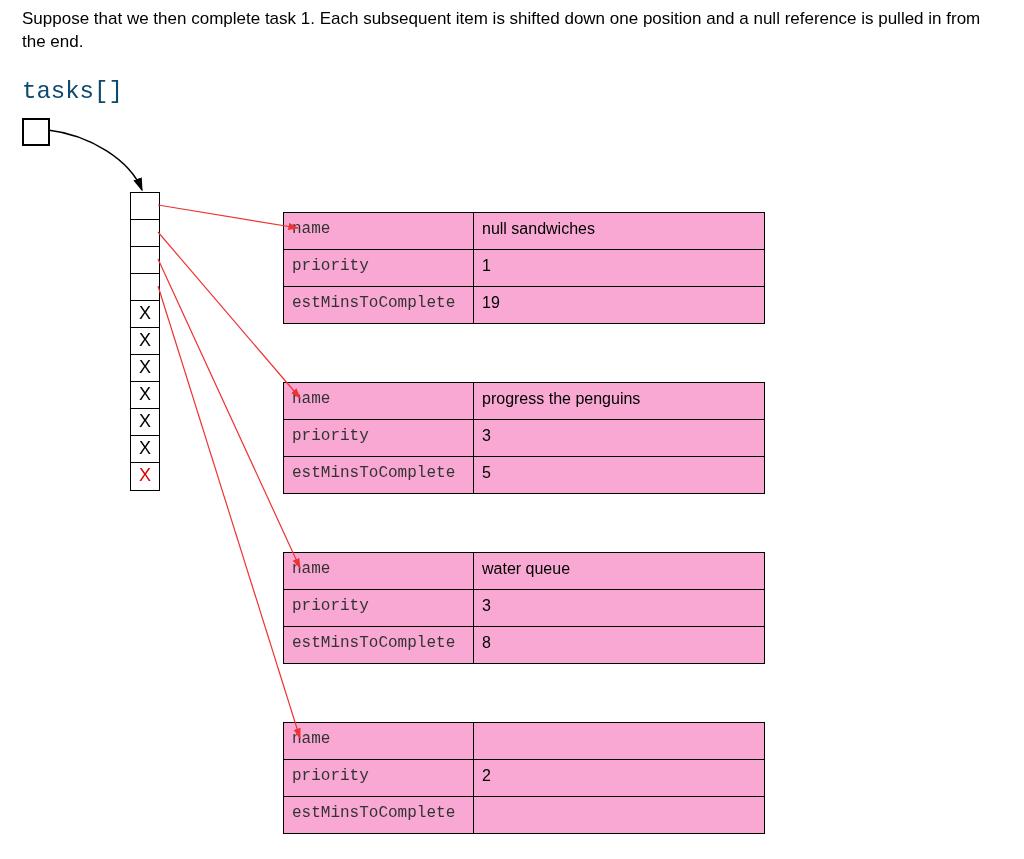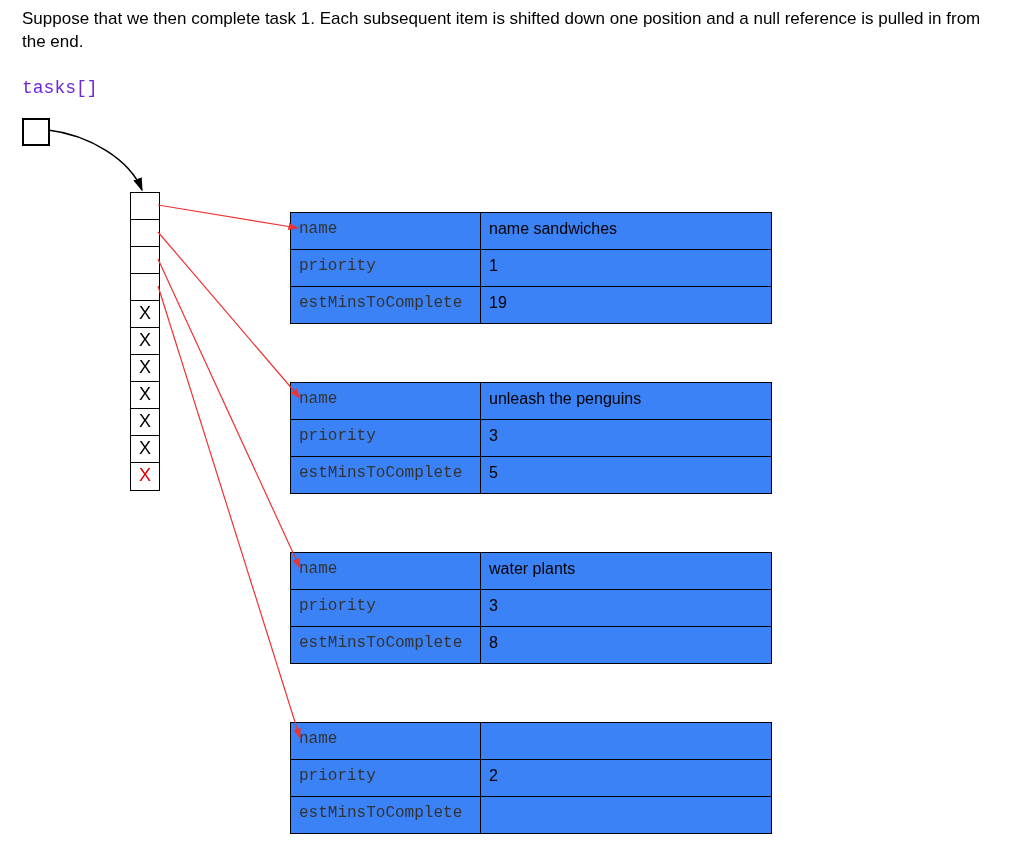--- a/index.html
+++ b/index.html
@@ -23,22 +23,22 @@
     top: 8px;
     width: 980px;
     font-size: 17px;
     line-height: 1.35;
   }
   .arr-label {
     position: absolute;
     left: 22px;
     top: 78px;
     font-family: "Courier New", Courier, monospace;
-    font-size: 18px;
-    color: #6d28d9;
+    font-size: 24px;
+    color: #0c4a6e;
   }
   .root-box {
     position: absolute;
     left: 22px;
     top: 118px;
     width: 24px;
     height: 24px;
     border: 2px solid #000;
     background: #fff;
   }
@@ -56,25 +56,25 @@
     box-sizing: border-box;
     text-align: center;
     line-height: 25px;
     font-family: Arial, sans-serif;
     font-size: 18px;
   }
   .cell:last-child { border-bottom: none; }
   .cell.red { color: #d00; }
   .obj {
     position: absolute;
-    left: 290px;
+    left: 283px;
     width: 480px;
     border: 1.5px solid #000;
     border-bottom: none;
-    background: #3b82f6;
+    background: #f9a8d4;
   }
   .row {
     display: flex;
     border-bottom: 1.5px solid #000;
     height: 36px;
   }
   .k {
     width: 190px;
     border-right: 1.5px solid #000;
     font-family: "Courier New", Courier, monospace;
@@ -118,51 +118,51 @@
     <div class="cell">X</div>
     <div class="cell">X</div>
     <div class="cell">X</div>
     <div class="cell">X</div>
     <div class="cell red">X</div>
   </div>
 
   <div class="obj" style="top:212px;">
     <div class="row">
       <div class="k">name</div>
-      <div class="v">name sandwiches</div>
+      <div class="v">null sandwiches</div>
     </div>
     <div class="row">
       <div class="k">priority</div>
       <div class="v">1</div>
     </div>
     <div class="row">
       <div class="k">estMinsToComplete</div>
       <div class="v">19</div>
     </div>
   </div>
 
   <div class="obj" style="top:382px;">
     <div class="row">
       <div class="k">name</div>
-      <div class="v">unleash the penguins</div>
+      <div class="v">progress the penguins</div>
     </div>
     <div class="row">
       <div class="k">priority</div>
       <div class="v">3</div>
     </div>
     <div class="row">
       <div class="k">estMinsToComplete</div>
       <div class="v">5</div>
     </div>
   </div>
 
   <div class="obj" style="top:552px;">
     <div class="row">
       <div class="k">name</div>
-      <div class="v">water plants</div>
+      <div class="v">water queue</div>
     </div>
     <div class="row">
       <div class="k">priority</div>
       <div class="v">3</div>
     </div>
     <div class="row">
       <div class="k">estMinsToComplete</div>
       <div class="v">8</div>
     </div>
   </div>

